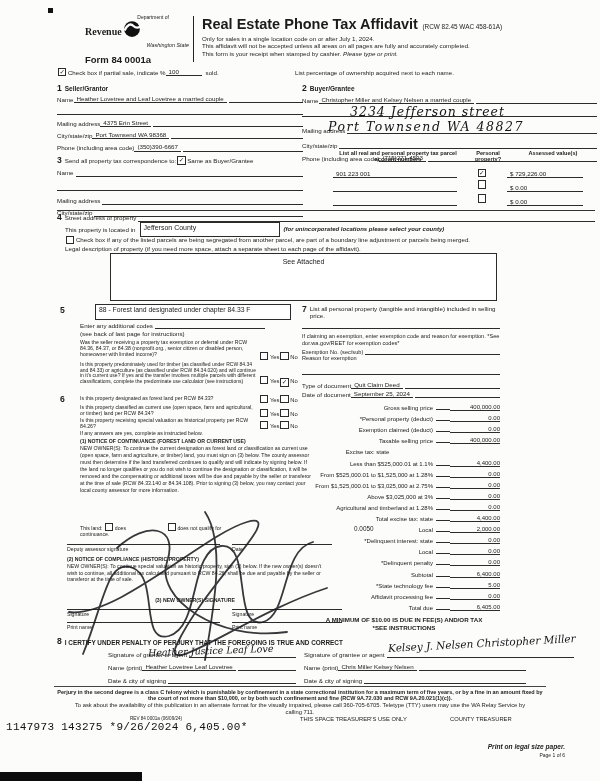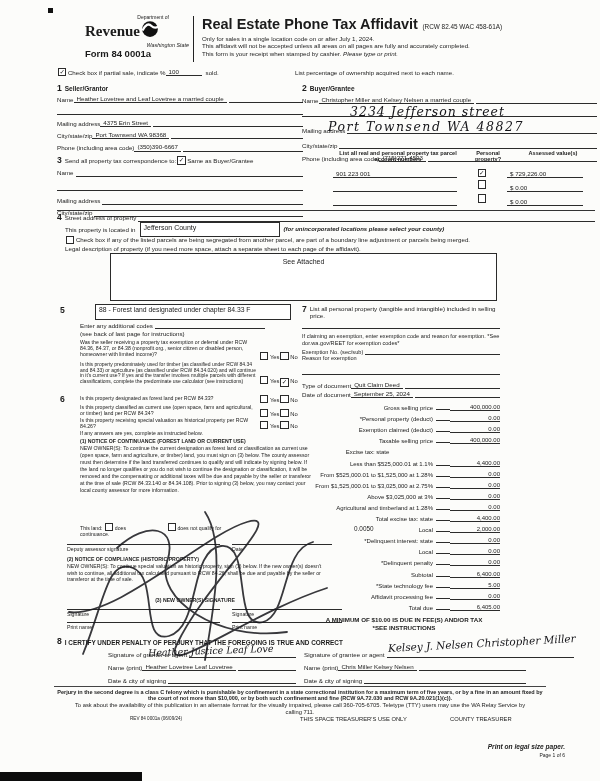--- a/index.html
+++ b/index.html
@@ -36,30 +36,30 @@
 <body>
 
 <div class="page">
 
   <div class="a" style="left:48px;top:8px;width:5px;height:5px;background:#111;"></div>
   <div class="a" style="left:0;top:772px;width:142px;height:9px;background:#0c0c0c;"></div>
 
   <div class="a" style="left:85px;top:14px;width:106px;">
     <div style="text-align:right;padding-right:22px;font-size:5px;">Department of</div>
     <div class="r" style="align-items:center;">
-      <span style="font-weight:bold;font-size:15px;font-family:'Liberation Serif',serif;text-align:right;">Revenue</span>
+      <span style="font-weight:bold;font-size:10px;font-family:'Liberation Serif',serif;text-align:right;">Revenue</span>
       <span style="margin-left:1px;">
         <svg width="18" height="18" viewBox="0 0 24 24">
             <circle cx="12" cy="12" r="10.5" fill="#111"></circle>
             <path d="M2 14 Q 8 2 14 8 Q 18 12 23 9" stroke="#fff" stroke-width="3" fill="none"></path>
           </svg>
       </span>
     </div>
     <div class="i" style="text-align:right;font-size:5.4px;padding-right:2px;">Washington State</div>
-    <div class="b" style="font-size:9.5px;margin-top:0;">Form 84 0001a</div>
+    <div class="b" style="font-size:9.5px;margin-top:6px;">Form 84 0001a</div>
   </div>
   <div class="a" style="left:193px;top:16px;height:46px;border-left:1.6px solid #222;"></div>
   <div class="a" style="left:202px;top:15px;width:392px;">
     <div style="white-space:nowrap;">
       <span class="b" style="font-size:14.5px;">Real Estate Phone Tax Affidavit</span>
       <span style="font-size:6.4px;">(RCW 82.45 WAC 458-61A)</span>
     </div>
     <div class="t" style="margin-top:2px;">Only for sales in a single location code on or after July 1, 2024.</div>
     <div class="t">This affidavit will not be accepted unless all areas on all pages are fully and accurately completed.</div>
     <div class="t"><span>This form is your receipt when stamped by cashier. </span><span class="i">Please type or print.</span></div>
@@ -419,16 +419,17 @@
         <path d="M150,20 C170,50 160,110 150,168"></path>
       </g>
     </svg>
   </div>
 
   <div class="a ctr" style="left:54px;top:686px;width:492px;font-size:5.5px;line-height:6.4px;border-top:0.9px solid #444;padding-top:2px;font-weight:bold;">Perjury in the second degree is a class C felony which is punishable by confinement in a state correctional institution for a maximum term of five years, or by a fine in an amount fixed by the court of not more than $10,000, or by both such confinement and fine (RCW 9A.72.030 and RCW 9A.20.021(1)(c)).</div>
   <div class="a ctr" style="left:70px;top:702px;width:460px;font-size:5.8px;line-height:6.6px;">To ask about the availability of this publication in an alternate format for the visually impaired, please call 360-705-6705. Teletype (TTY) users may use the WA Relay Service by calling 711.</div>
   <div class="a" style="left:130px;top:716px;font-size:4.6px;">REV 84 0001a (06/09/24)</div>
   <div class="a" style="left:300px;top:716px;font-size:5.8px;">THIS SPACE TREASURER'S USE ONLY</div>
   <div class="a" style="left:450px;top:716px;font-size:5.8px;">COUNTY TREASURER</div>
+  <div class="a mono" style="left:6px;top:721px;font-size:11px;letter-spacing:0.3px;color:#111;">1147973 143275 *9/26/2024 6,405.00*</div>
   <div class="a b i" style="left:415px;top:743px;width:150px;text-align:right;font-size:6.6px;">Print on legal size paper.</div>
   <div class="a" style="left:415px;top:752px;width:150px;text-align:right;font-size:5px;">Page 1 of 6</div>
 
 </div>
 
 </body></html>

